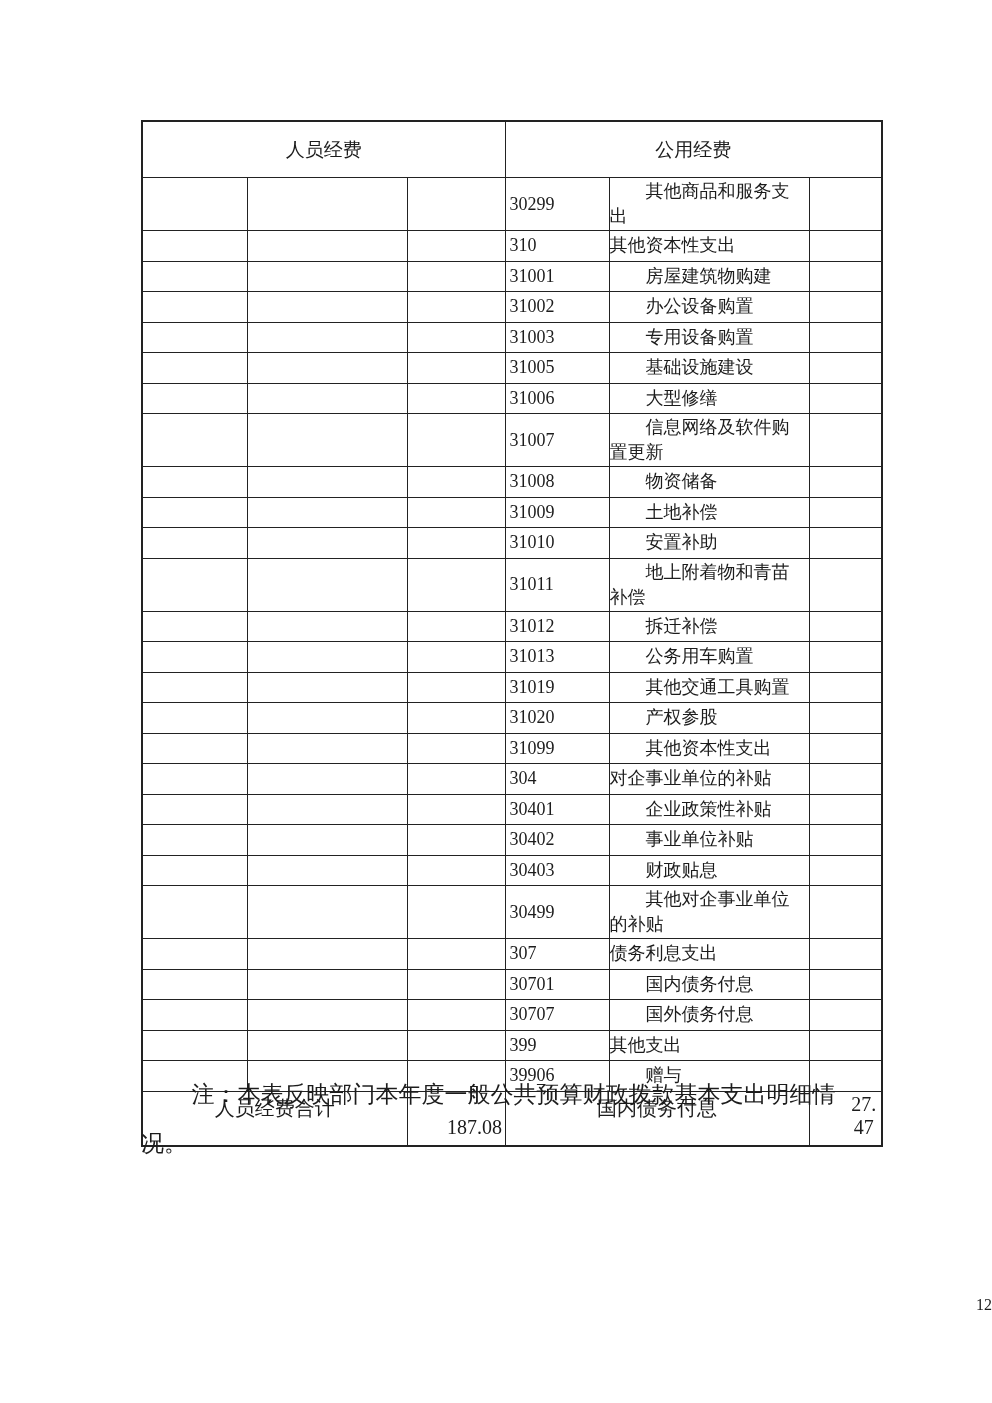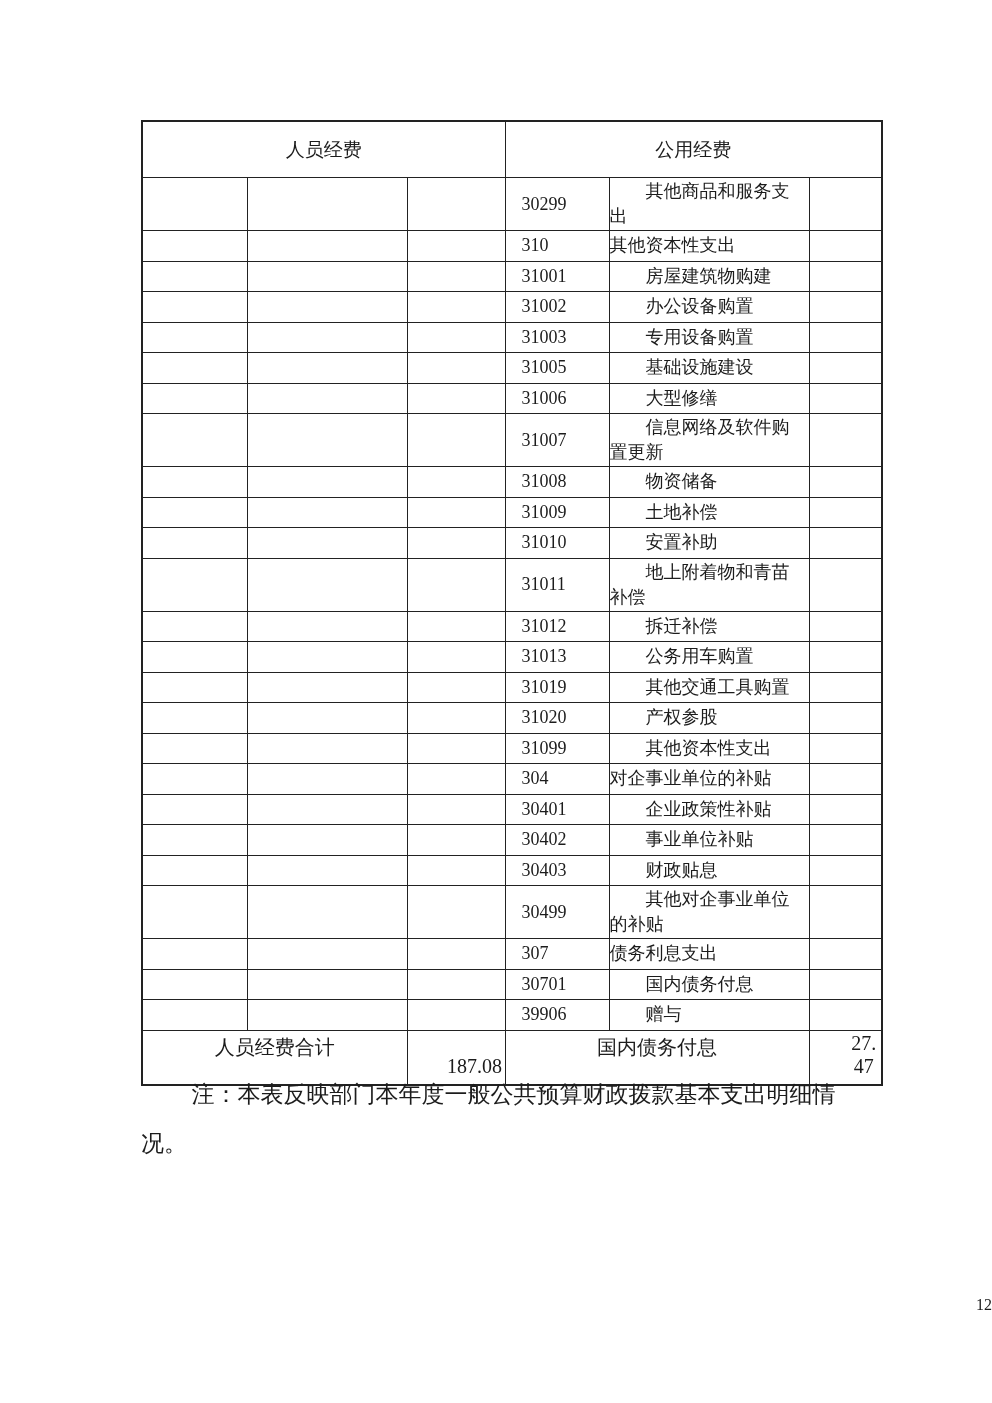--- a/index.html
+++ b/index.html
@@ -40,21 +40,21 @@
     vertical-align: middle;
   }
   tbody td {
     height: 27.5px;
     font-size: 18px;
     line-height: 25px;
     vertical-align: middle;
     padding: 1px 0;
   }
   tbody td.code {
-    padding-left: 16px;
+    padding-left: 4px;
     text-align: left;
   }
   tbody td.desc {
     padding-right: 8px;
     text-align: left;
   }
   tfoot td {
     height: 42px;
     font-size: 20px;
   }
@@ -299,20 +299,36 @@
     <td class="c2"></td>
     <td class="c3"></td>
     <td class="c4 code">30701</td>
     <td class="c5 desc">　　国内债务付息</td>
     <td class="c6"></td>
   </tr>
         <tr>
     <td class="c1"></td>
     <td class="c2"></td>
     <td class="c3"></td>
+    <td class="c4 code">30707</td>
+    <td class="c5 desc">　　国外债务付息</td>
+    <td class="c6"></td>
+  </tr>
+        <tr>
+    <td class="c1"></td>
+    <td class="c2"></td>
+    <td class="c3"></td>
+    <td class="c4 code">399</td>
+    <td class="c5 desc">其他支出</td>
+    <td class="c6"></td>
+  </tr>
+        <tr>
+    <td class="c1"></td>
+    <td class="c2"></td>
+    <td class="c3"></td>
     <td class="c4 code">39906</td>
     <td class="c5 desc">　　赠与</td>
     <td class="c6"></td>
   </tr>
       </tbody>
     <tfoot>
       <tr>
         <td colspan="2" class="flabel">人员经费合计</td>
         <td class="fval">187.08</td>
         <td colspan="2" class="flabel">国内债务付息</td>

